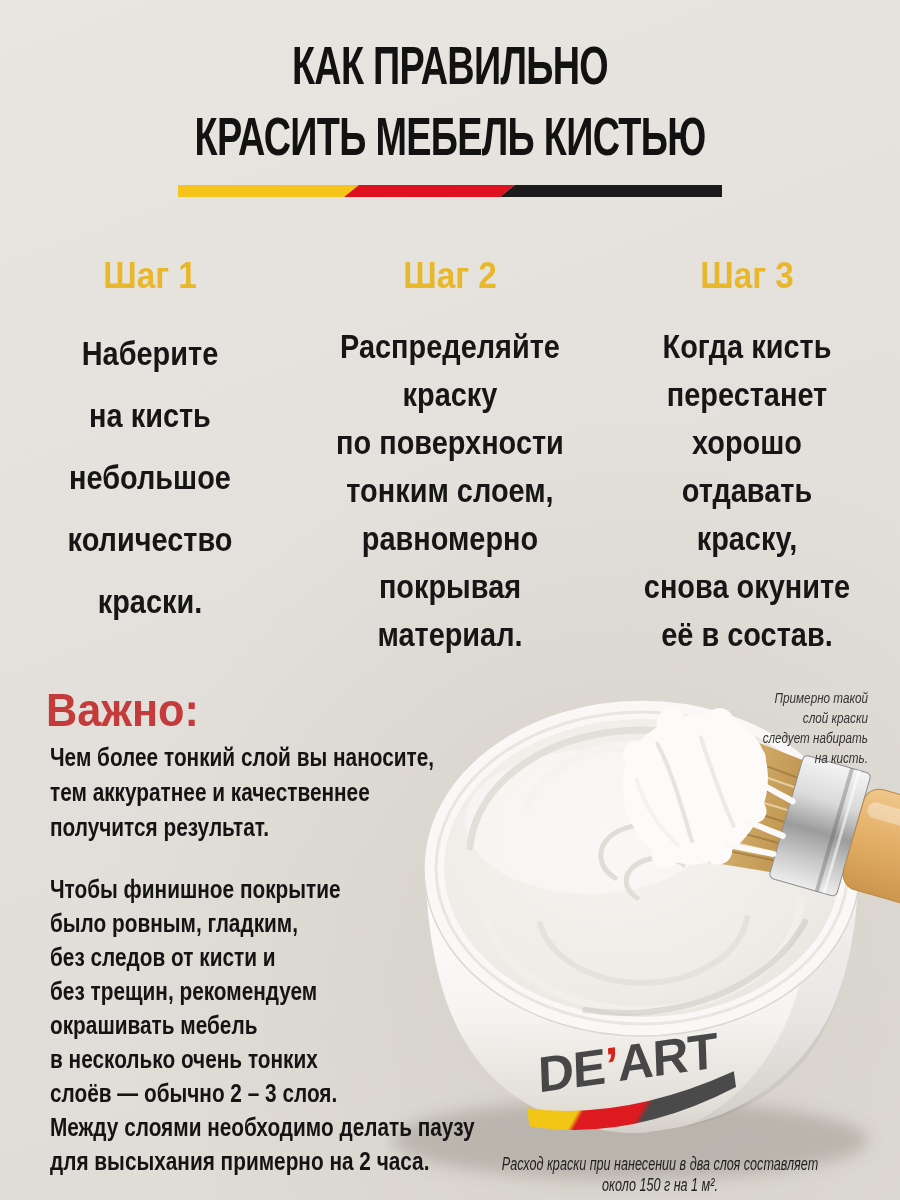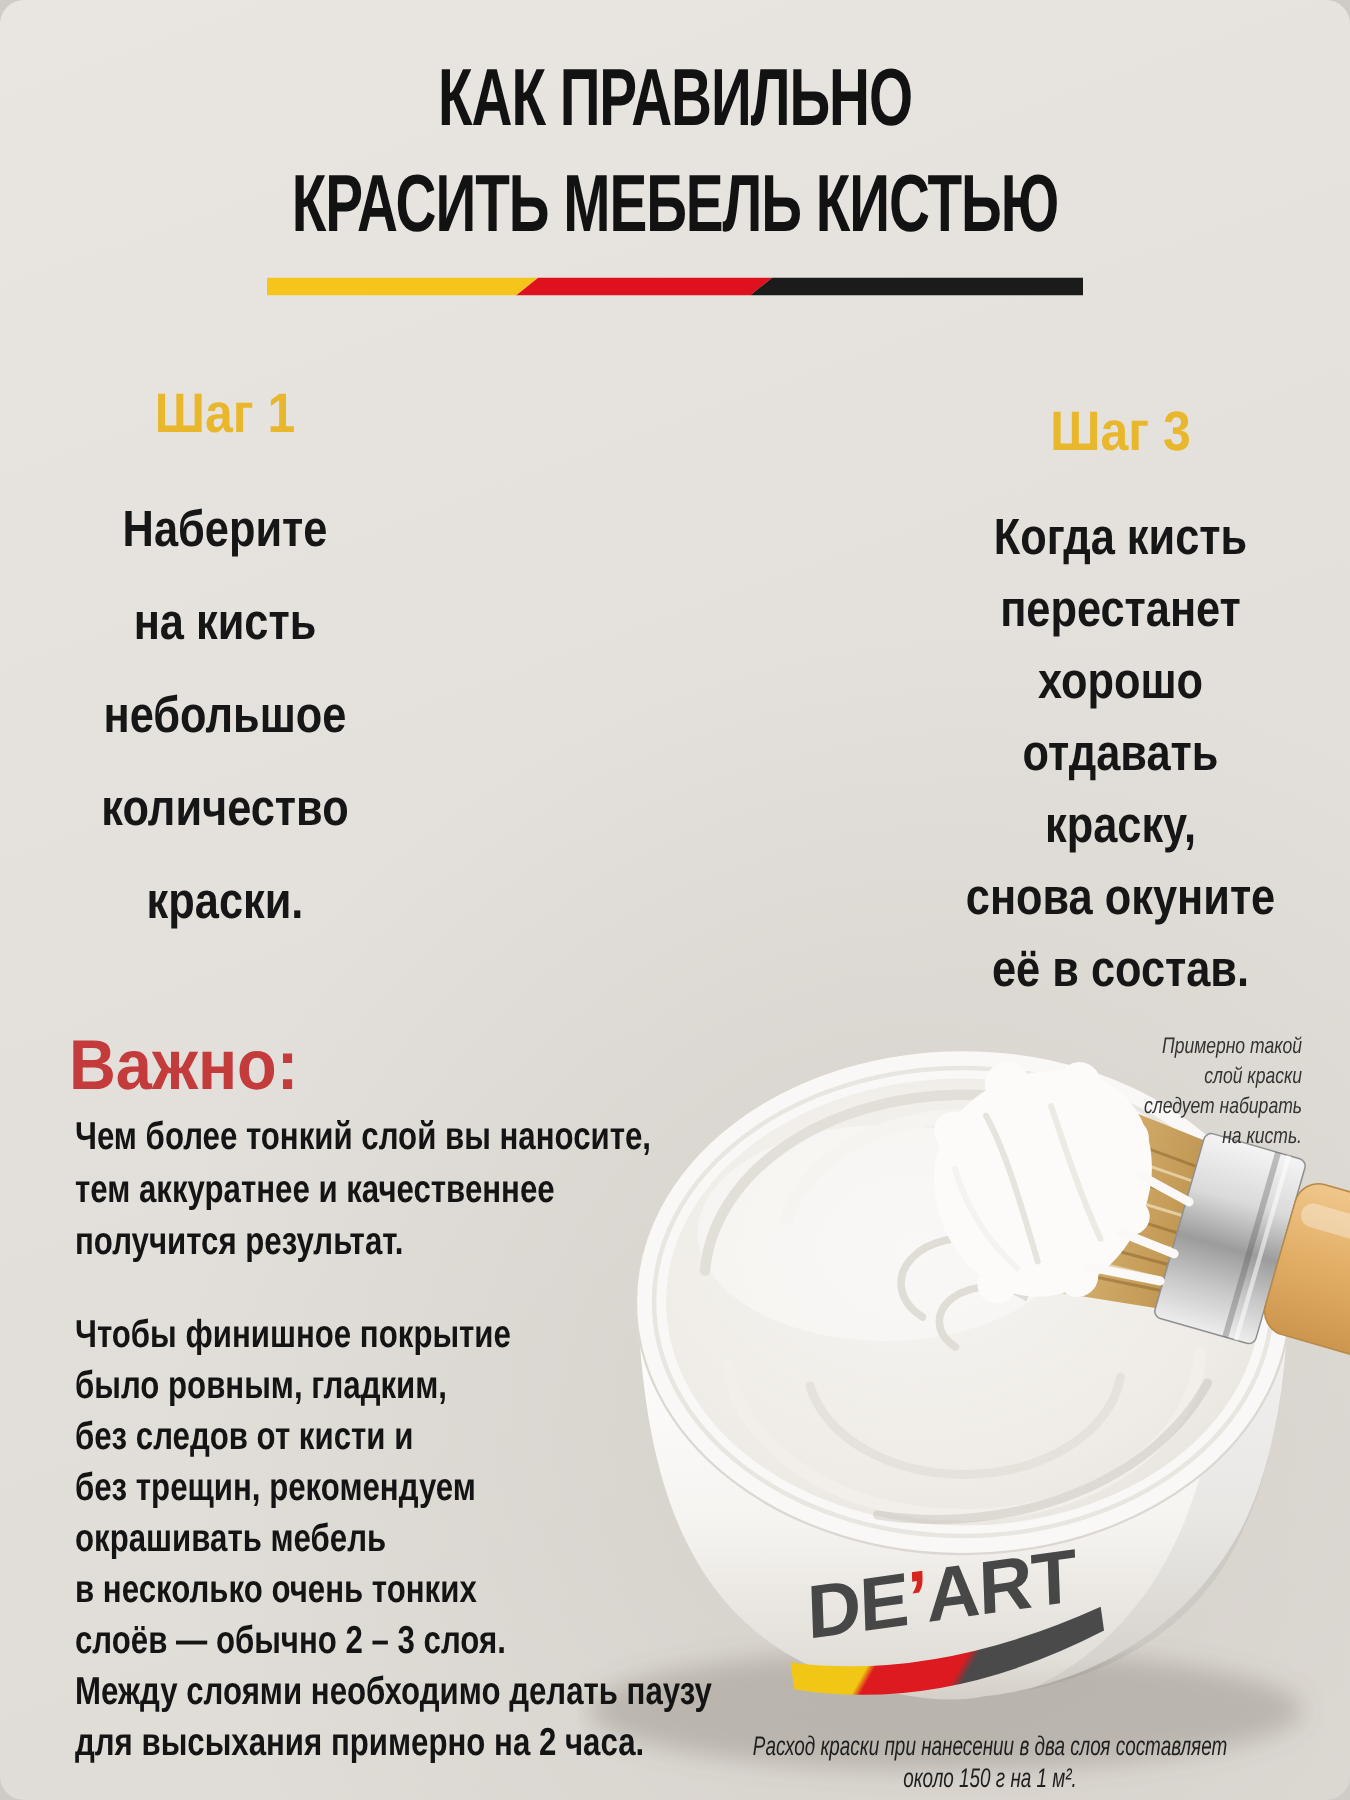--- a/index.html
+++ b/index.html
@@ -1,32 +1,32 @@
 <!DOCTYPE html>
 <html><head>
 <meta charset="utf-8">
 <style>
   html,body{margin:0;padding:0;background:#cfccc7;}
   .poster{
     position:relative;width:900px;height:1200px;overflow:hidden;
     background:
       radial-gradient(90% 70% at 68% 78%, rgba(203,198,190,.55) 0%, rgba(203,198,190,0) 62%),
       linear-gradient(160deg,#E9E6E2 0%,#E3E0DB 50%,#DEDAD4 100%);
-    font-family:"Liberation Sans","DejaVu Sans",sans-serif;color:#141414;border-radius:16px;
+    font-family:"Liberation Sans","DejaVu Sans",sans-serif;color:#141414;
   }
   .title{
     position:absolute;top:30px;left:0;width:900px;text-align:center;
     font-size:54px;line-height:71px;font-weight:bold;letter-spacing:-1px;color:#121212;
     transform:scaleX(.70);transform-origin:50% 0;white-space:pre-line;z-index:2;
   }
   .bar{position:absolute;left:178px;top:185px;z-index:2;}
   .step{position:absolute;top:256px;text-align:center;z-index:2;}
   #step-1{left:28px;width:244px;}
   #step-2{left:288px;width:324px;}
-  #step-3{left:604px;width:286px;margin-top:12px;}
+  #step-3{left:604px;width:286px;}
   .step-heading{
     font-size:37px;line-height:40px;font-weight:bold;color:#E9B72B;
     transform:scaleX(.9);transform-origin:50% 0;
   }
   .step-body{
     margin-top:26px;font-size:34px;font-weight:bold;color:#161616;
     white-space:pre-line;transform:scaleX(.85);transform-origin:50% 0;
   }
   #step-1 .step-body{line-height:62px;}
   #step-2 .step-body,#step-3 .step-body{line-height:48px;}
@@ -68,20 +68,30 @@
 
   <div class="step" id="step-1">
     <div class="step-heading">Шаг 1</div>
     <div class="step-body">Наберите
 на кисть
 небольшое
 количество
 краски.</div>
   </div>
 
+  <div class="step" id="step-2">
+    <div class="step-heading">Шаг 2</div>
+    <div class="step-body">Распределяйте
+краску
+по поверхности
+тонким слоем,
+равномерно
+покрывая
+материал.</div>
+  </div>
 
   <div class="step" id="step-3">
     <div class="step-heading">Шаг 3</div>
     <div class="step-body">Когда кисть
 перестанет
 хорошо
 отдавать
 краску,
 снова окуните
 её в состав.</div>

